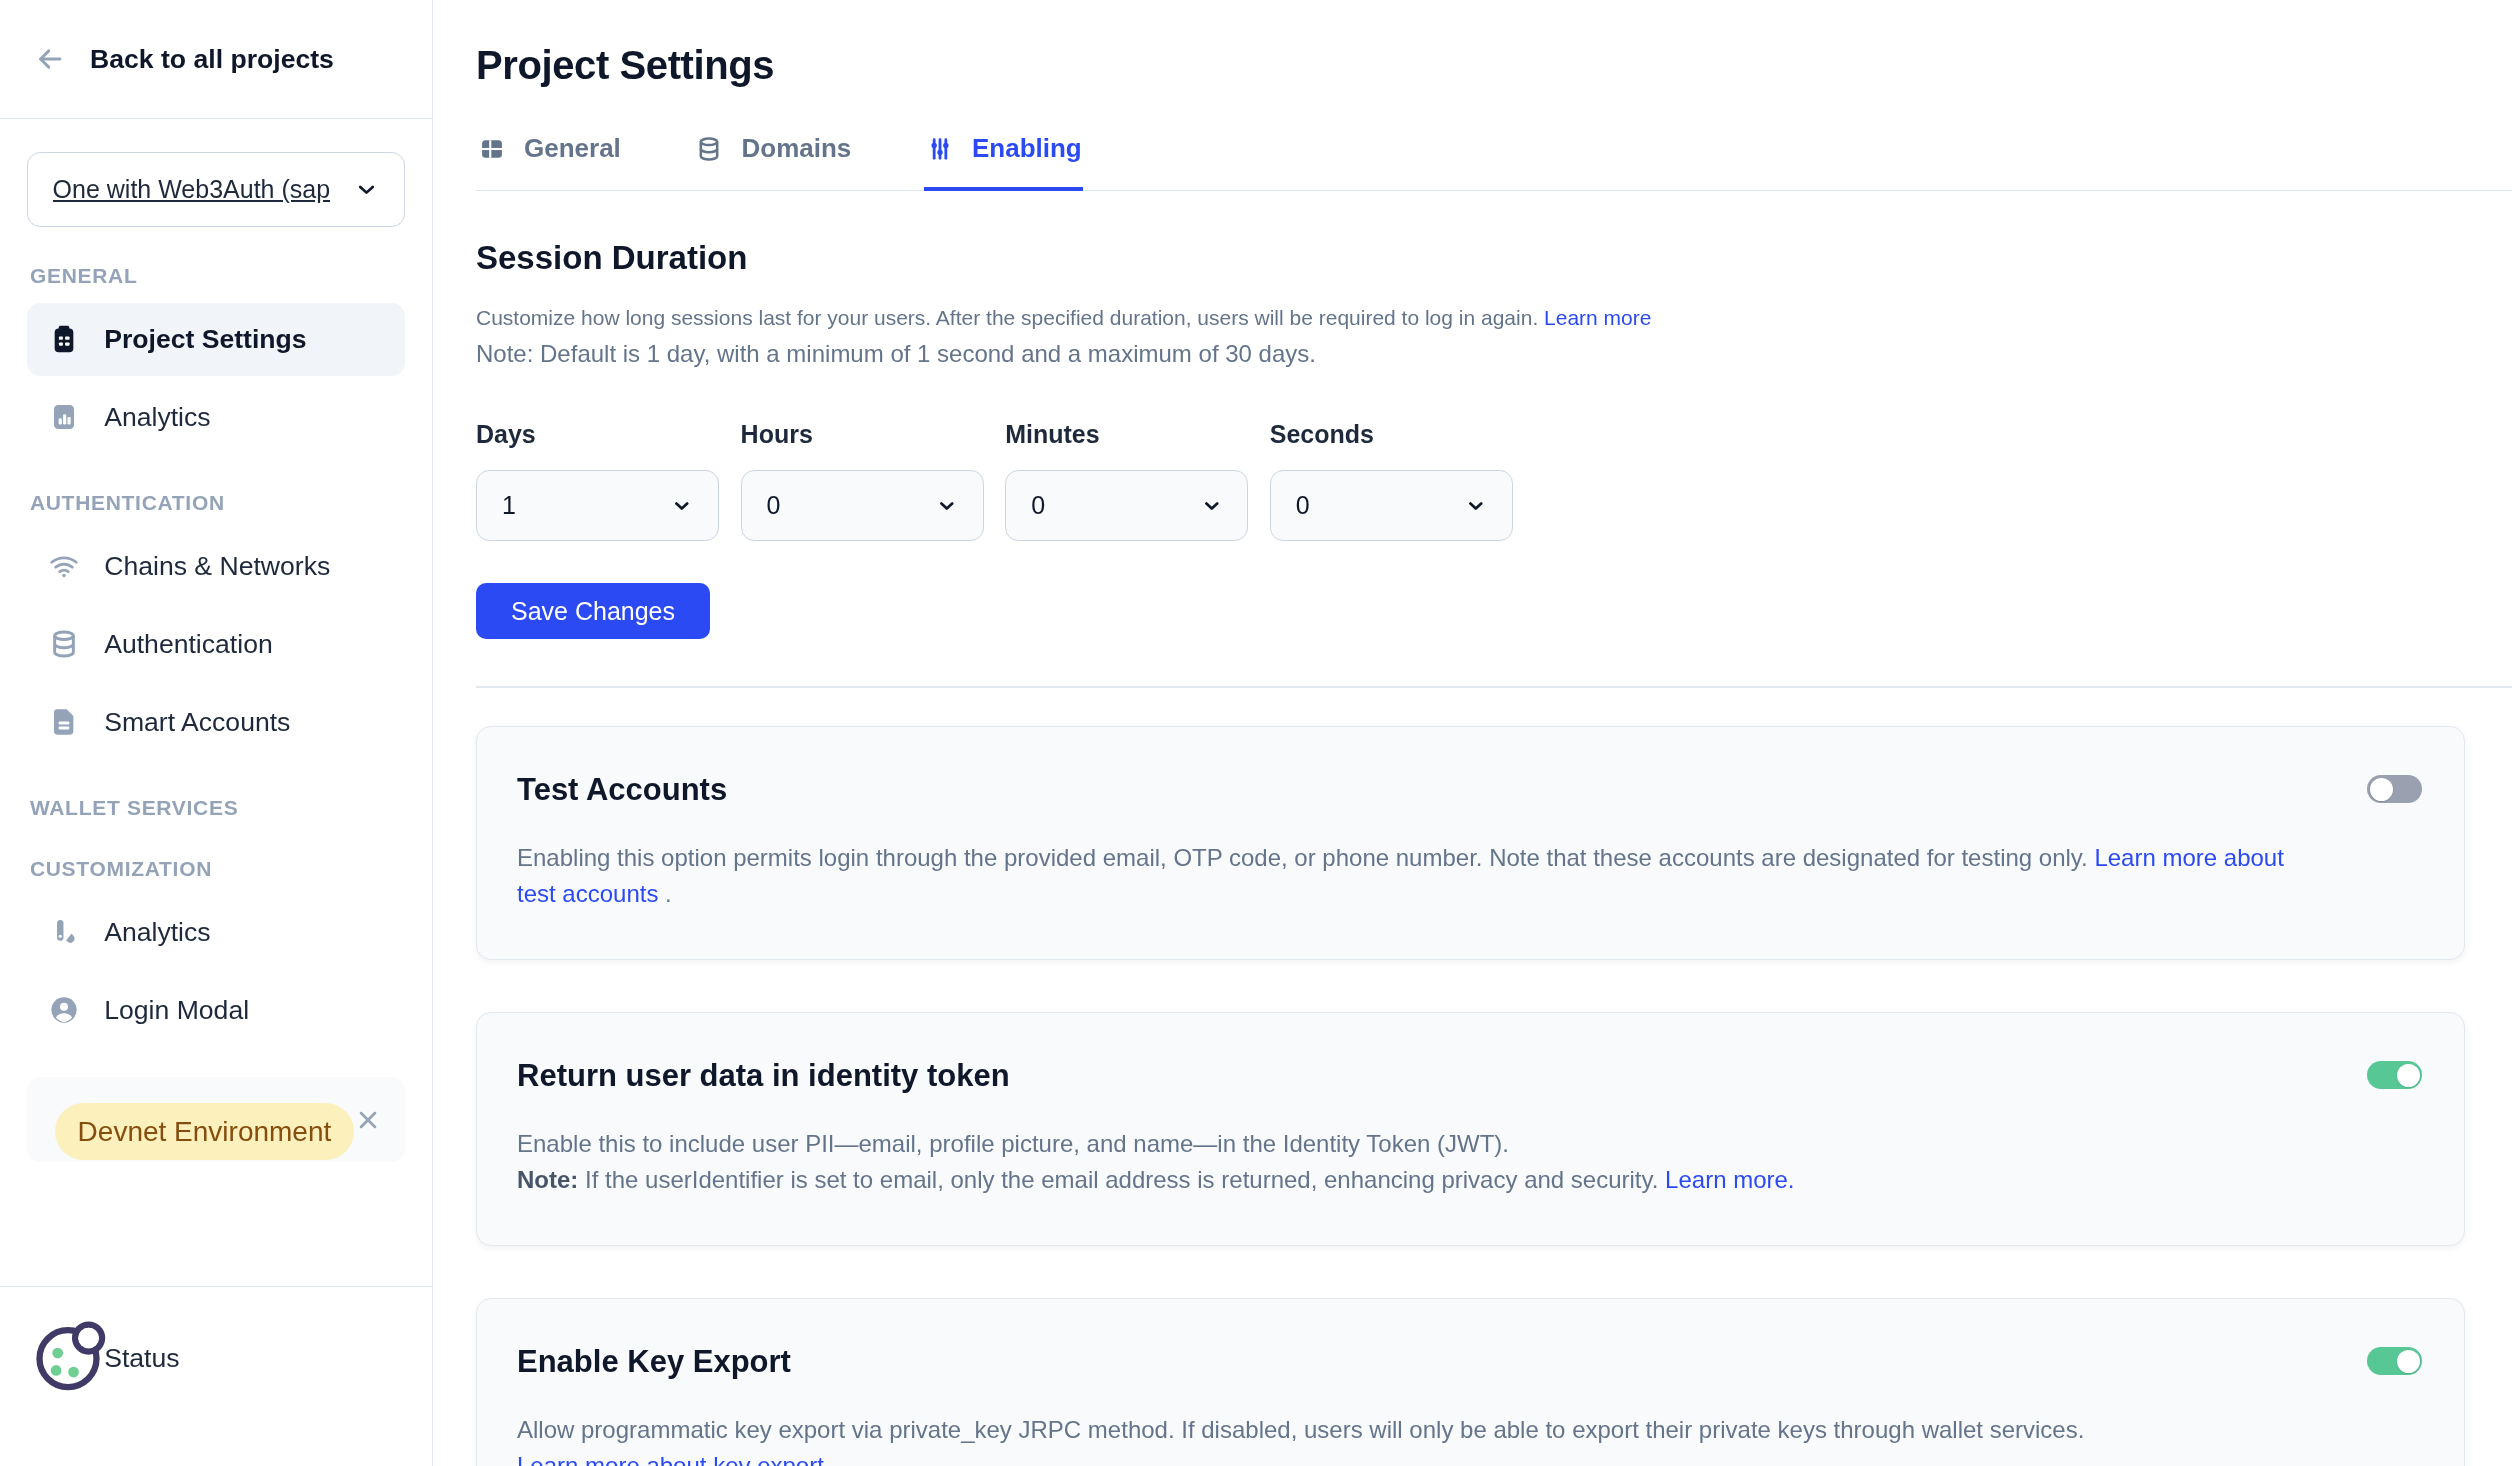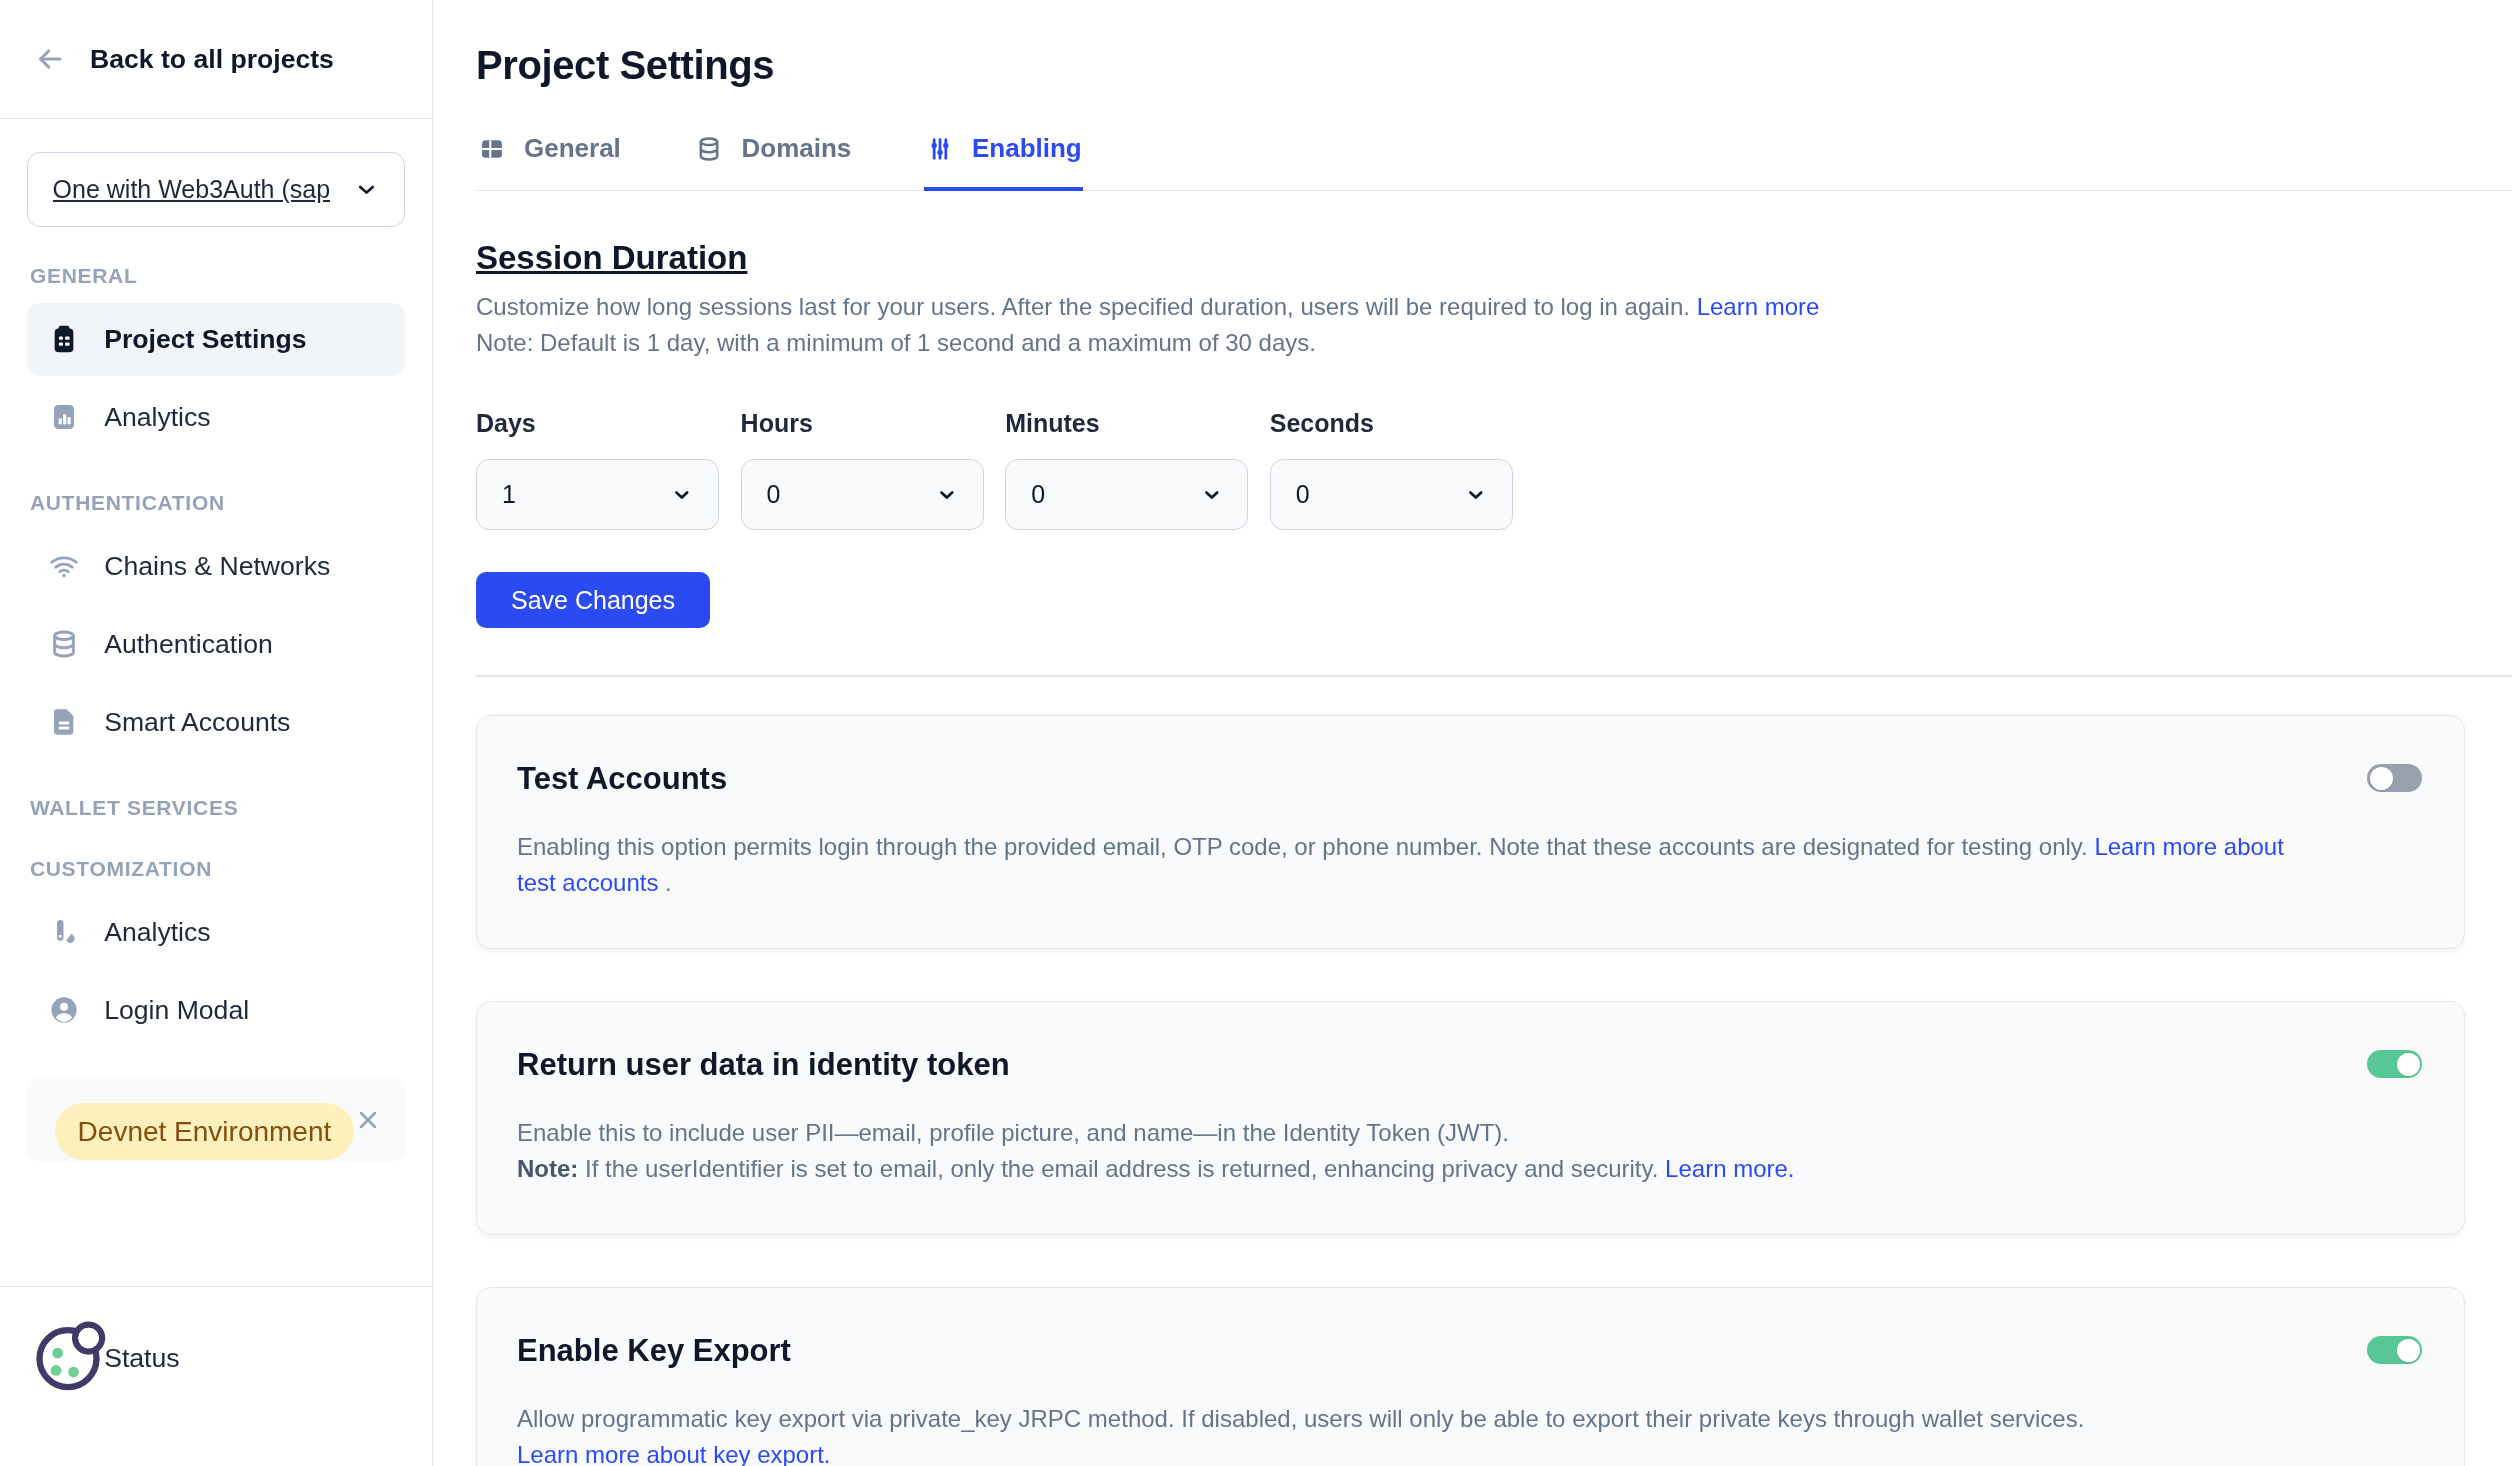--- a/index.html
+++ b/index.html
@@ -34,22 +34,22 @@
   .cookie-wrap svg{position:absolute;left:-18.3px;top:-23px;}
 
   
   .main{flex:1;padding:21.6px 47px 0 43px;position:relative;}
   .page-title{font-size:40px;font-weight:800;margin:21.6px 0 0;letter-spacing:-0.4px;color:var(--c-text_dark);}
   .tabs{display:flex;gap:71px;margin-top:42px;border-bottom:1.7px solid var(--c-border);margin-right:-47px;padding-right:47px;}
   .tab{display:flex;align-items:center;gap:18.3px;font-size:26px;font-weight:600;color:var(--c-text_body);padding:3.3px 1.7px 23px;border-bottom:4.2px solid transparent;margin-bottom:-1.7px;cursor:pointer;}
   .tab .icon{display:flex;}
   .tab.active{color:var(--c-accent);border-bottom-color:var(--c-accent);}
 
-  .session-heading{font-size:33px;font-weight:700;margin:48px 0 0;color:var(--c-text_dark);text-decoration:underline;}
-  .desc{font-size:24px;line-height:36px;color:var(--c-text_body);margin:12px 0 0;}
+  .session-heading{font-size:33px;font-weight:700;margin:48px 0 0;color:var(--c-text_dark);}
+  .desc{font-size:21px;line-height:36px;color:var(--c-text_body);margin:23px 0 0;}
   .note-line{font-size:24px;line-height:36px;color:var(--c-text_body);margin:0;}
   a.link{color:var(--c-accent);text-decoration:none;cursor:pointer;}
 
   .fields{display:flex;gap:21.6px;margin-top:48px;}
   .field{width:243px;}
   .field-label{font-size:25px;font-weight:600;color:var(--c-text_item);margin-bottom:21.6px;}
   .select{height:71px;background:var(--c-card_bg);border:1.7px solid var(--c-border_strong);border-radius:13.3px;display:flex;align-items:center;justify-content:space-between;padding:0 25px;font-size:25px;color:var(--c-text_dark);cursor:pointer;box-sizing:border-box;}
   .select .icon{color:var(--c-text_dark);display:flex;}
 
   .save-btn{margin-top:42px;height:56px;padding:0 35px;background:var(--c-accent);color:#fff;border:none;border-radius:10px;font-size:25px;font-weight:500;font-family:inherit;cursor:pointer;}

